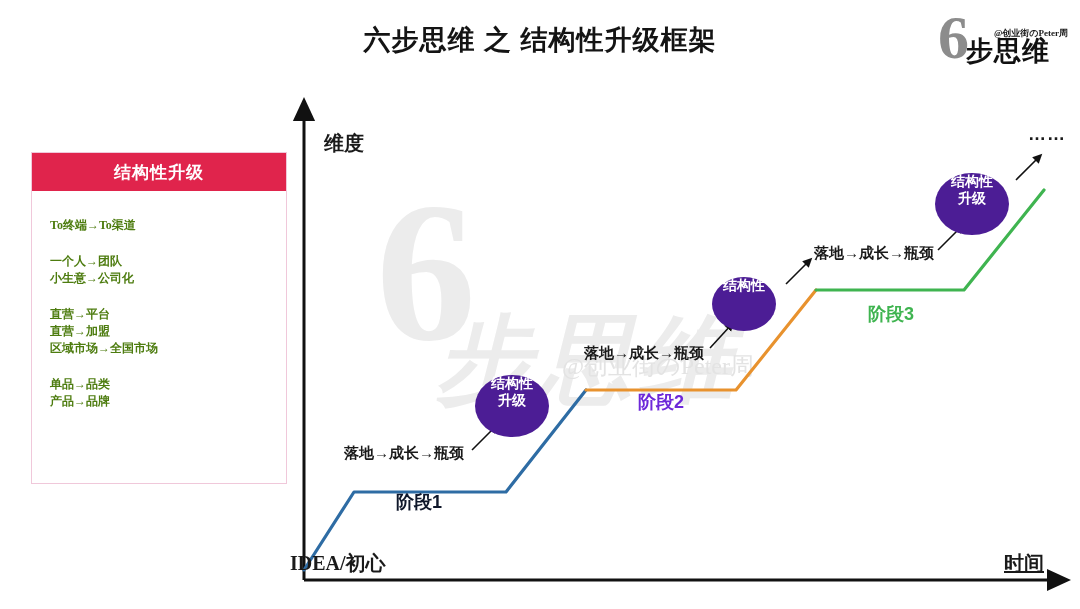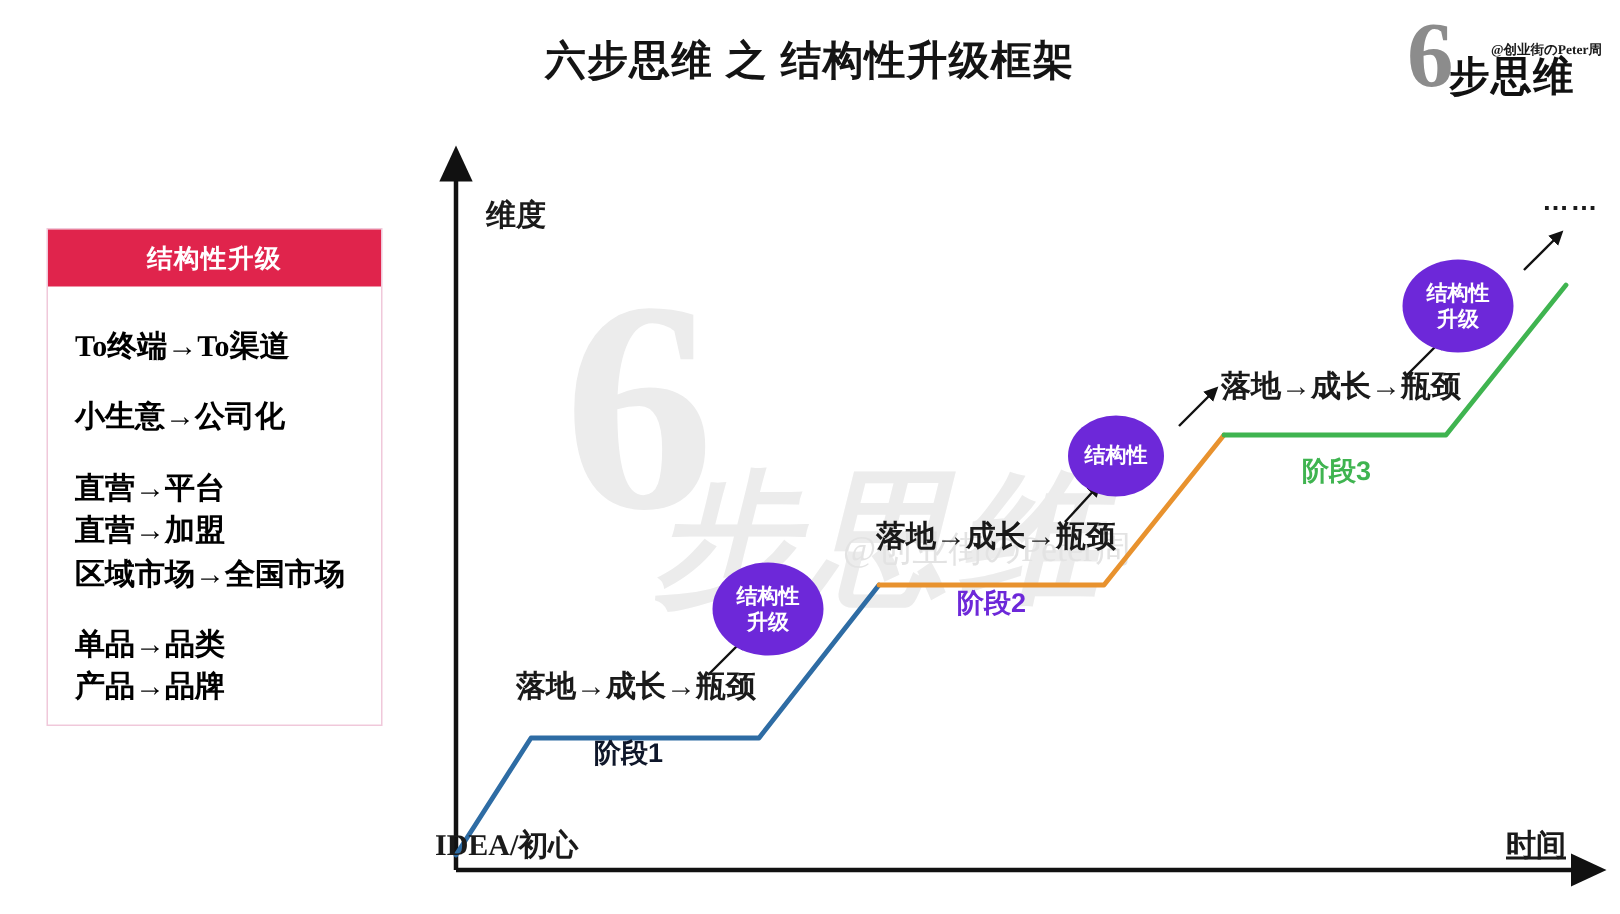--- a/index.html
+++ b/index.html
@@ -72,21 +72,21 @@
     font-weight: bold;
     color: #1a1a1a;
     white-space: nowrap;
   }
 
   
   #sidebar {
     position: absolute;
     left: 31px;
     top: 152px;
-    width: 224px;
+    width: 256px;
     height: 332px;
     border: 1px solid #f0c8da;
     background: #ffffff;
     box-sizing: border-box;
   }
   #sidebar-header {
     height: 38px;
     background: #e0244c;
     color: #ffffff;
     display: flex;
@@ -98,23 +98,23 @@
     letter-spacing: 1px;
   }
   #sidebar-body {
     padding: 26px 0 0 18px;
   }
   .sb-group {
     margin-bottom: 19px;
   }
   .sb-line {
     font-family: "Liberation Serif", "DejaVu Serif", serif;
-    font-size: 20px;
-    font-weight: bold;
-    color: #000000;
+    font-size: 12px;
+    font-weight: bold;
+    color: #4d7c0f;
     line-height: 1.42;
     white-space: nowrap;
   }
 
   
   #chart {
     position: absolute;
     left: 286px;
     top: 92px;
     width: 790px;
@@ -173,46 +173,45 @@
     position: absolute;
     white-space: nowrap;
     font-family: "Liberation Serif", "DejaVu Serif", serif;
   }
   .axis-label {
     font-size: 20px;
     font-weight: bold;
     color: #1a1a1a;
   }
   .note {
-    font-size: 20px;
+    font-size: 15px;
     font-weight: bold;
     color: #1a1a1a;
   }
   .stage-label {
     font-family: "Liberation Sans", "DejaVu Sans", sans-serif;
     font-size: 18px;
     font-weight: bold;
   }
   .dots {
     font-family: "Liberation Sans", "DejaVu Sans", sans-serif;
     font-size: 18px;
     font-weight: bold;
     color: #1a1a1a;
     letter-spacing: 1px;
   }
 
   
   .bubble {
     position: absolute;
-    background: #6d28d9;
+    background: #4c1d95;
     border-radius: 50%;
     display: flex;
     flex-direction: column;
     align-items: center;
-    justify-content: center;
     color: #ffffff;
     font-family: "Liberation Sans", "DejaVu Sans", sans-serif;
     font-weight: bold;
     font-size: 14px;
     line-height: 1.22;
     text-align: center;
   }
   .bubble span { display: block; }
 </style>
 </head>
@@ -228,20 +227,21 @@
     <div id="logo-words">步思维</div>
   </div>
 
   <div id="sidebar">
     <div id="sidebar-header">结构性升级</div>
     <div id="sidebar-body">
       <div class="sb-group">
         <div class="sb-line">To终端→To渠道</div>
       </div>
       <div class="sb-group">
+        <div class="sb-line">一个人→团队</div>
         <div class="sb-line">小生意→公司化</div>
       </div>
       <div class="sb-group">
         <div class="sb-line">直营→平台</div>
         <div class="sb-line">直营→加盟</div>
         <div class="sb-line">区域市场→全国市场</div>
       </div>
       <div class="sb-group">
         <div class="sb-line">单品→品类</div>
         <div class="sb-line">产品→品牌</div>

